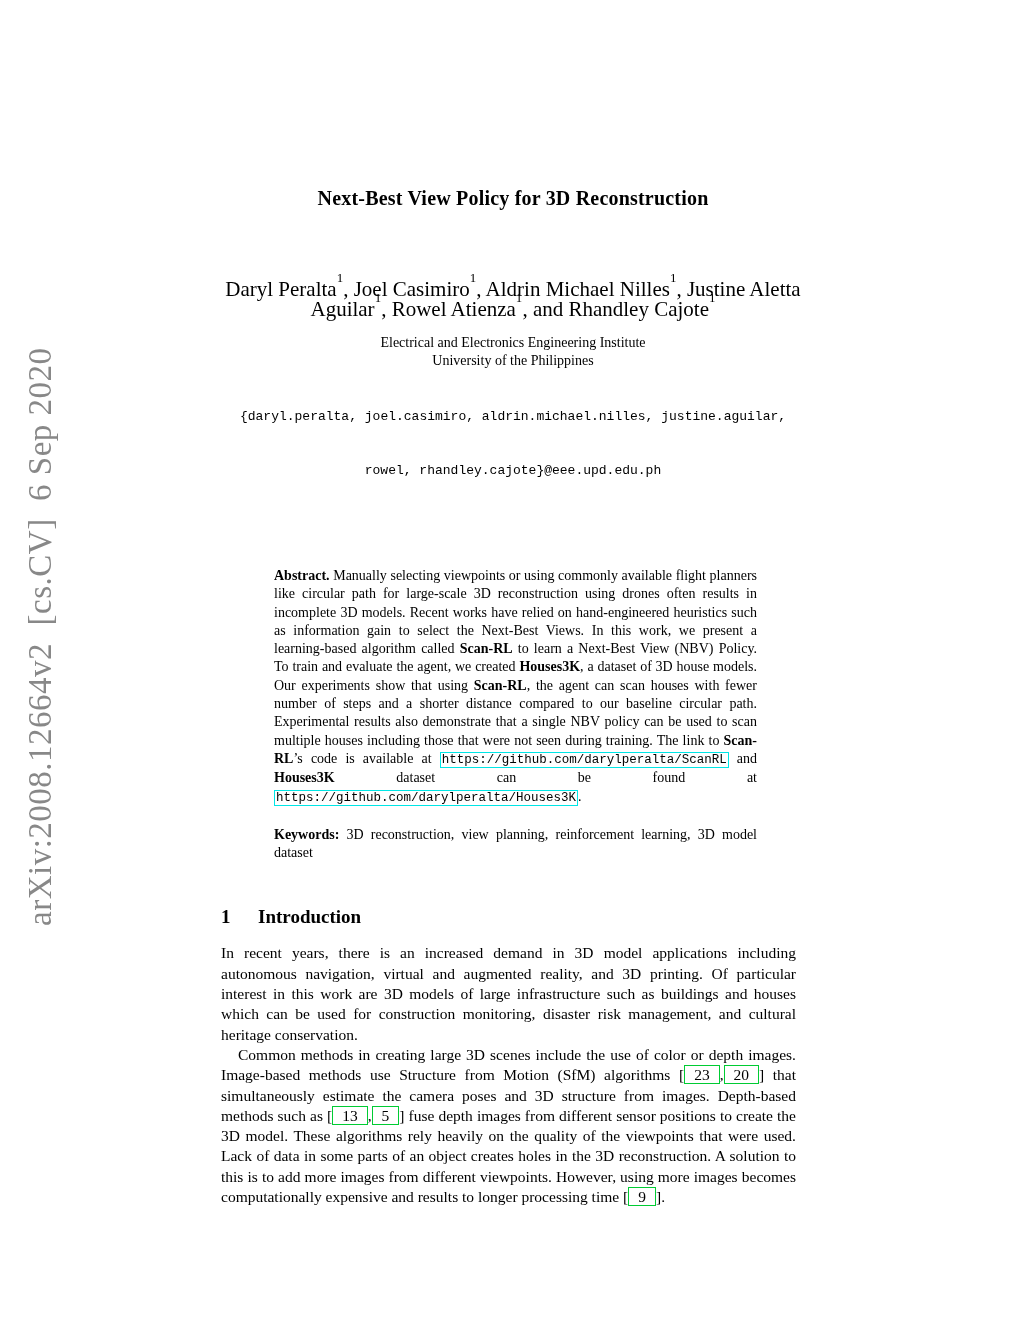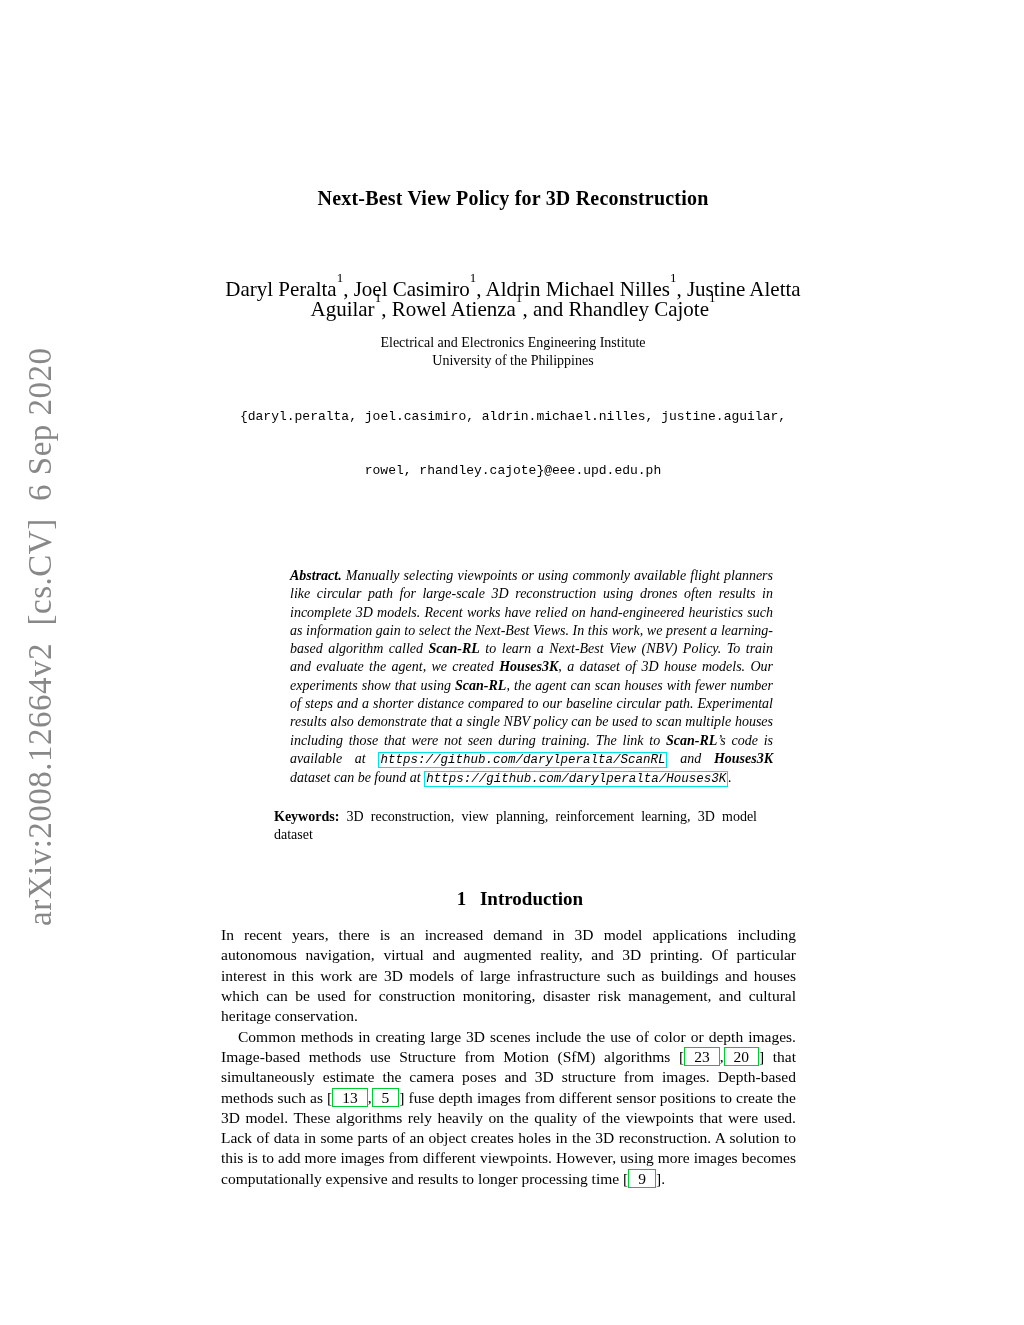--- a/index.html
+++ b/index.html
@@ -47,26 +47,25 @@
   .affiliation { margin-top:15px; text-align:center; font-size:14px; line-height:18px; }
 
   .emails {
     margin-top:2px; text-align:center;
     font-family:"Liberation Mono","DejaVu Sans Mono",monospace;
     font-size:13px; line-height:18px;
     white-space:pre;
   }
 
   .abstract {
-    margin:51px 0 0 69px;
+    margin:51px 0 0 53px;
     width:483px;
     font-size:14px;
     line-height:18.3px;
     text-align:justify;
-    font-style:italic;
   }
   .keywords {
     margin:19px 0 0 53px;
     width:483px;
     font-size:14px;
     line-height:18.3px;
     text-align:justify;
   }
 
   .linkbox {
@@ -79,21 +78,20 @@
   .citebox {
     border:1.3px solid #00cc33;
     padding:0 9px;
   }
 
   .section-heading {
     margin:44px 0 0 0;
     font-size:19px;
     line-height:21px;
     font-weight:bold;
-    text-align:center;
   }
   .secnum { display:inline-block; min-width:37px; }
 
   .para {
     margin:16px 9px 0 0;
     font-size:15.5px;
     line-height:20.3px;
     text-align:justify;
   }
   .para + .para { margin-top:0; text-indent:17px; }

